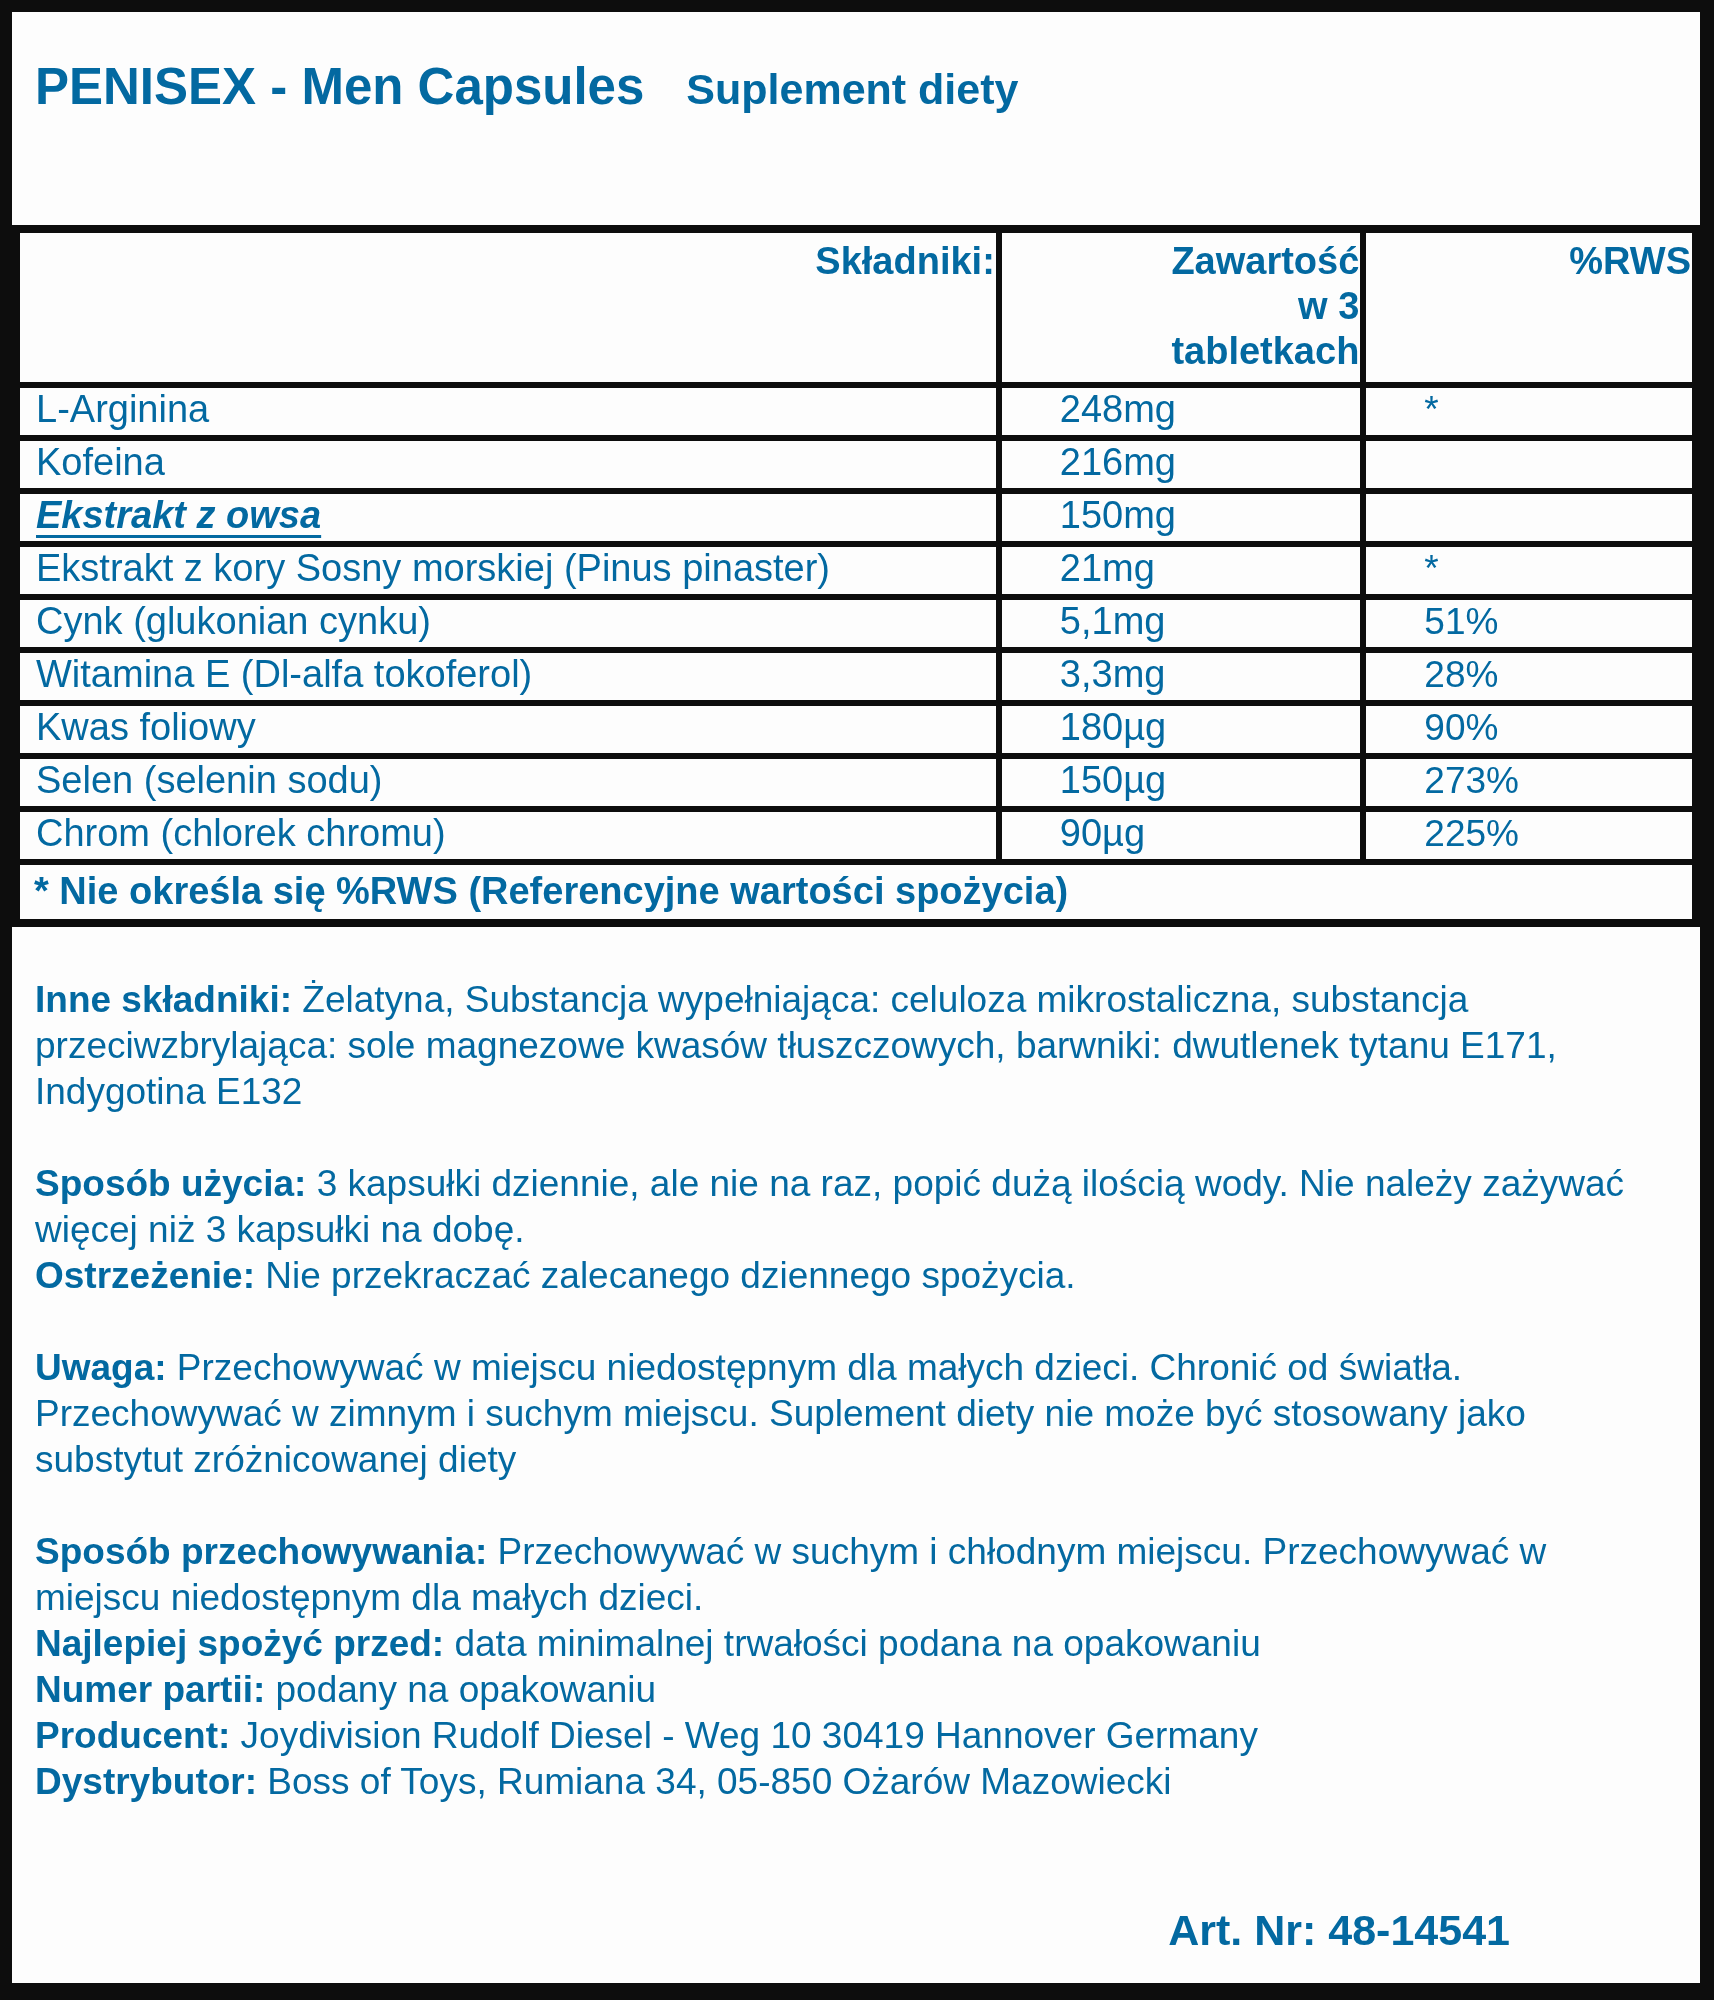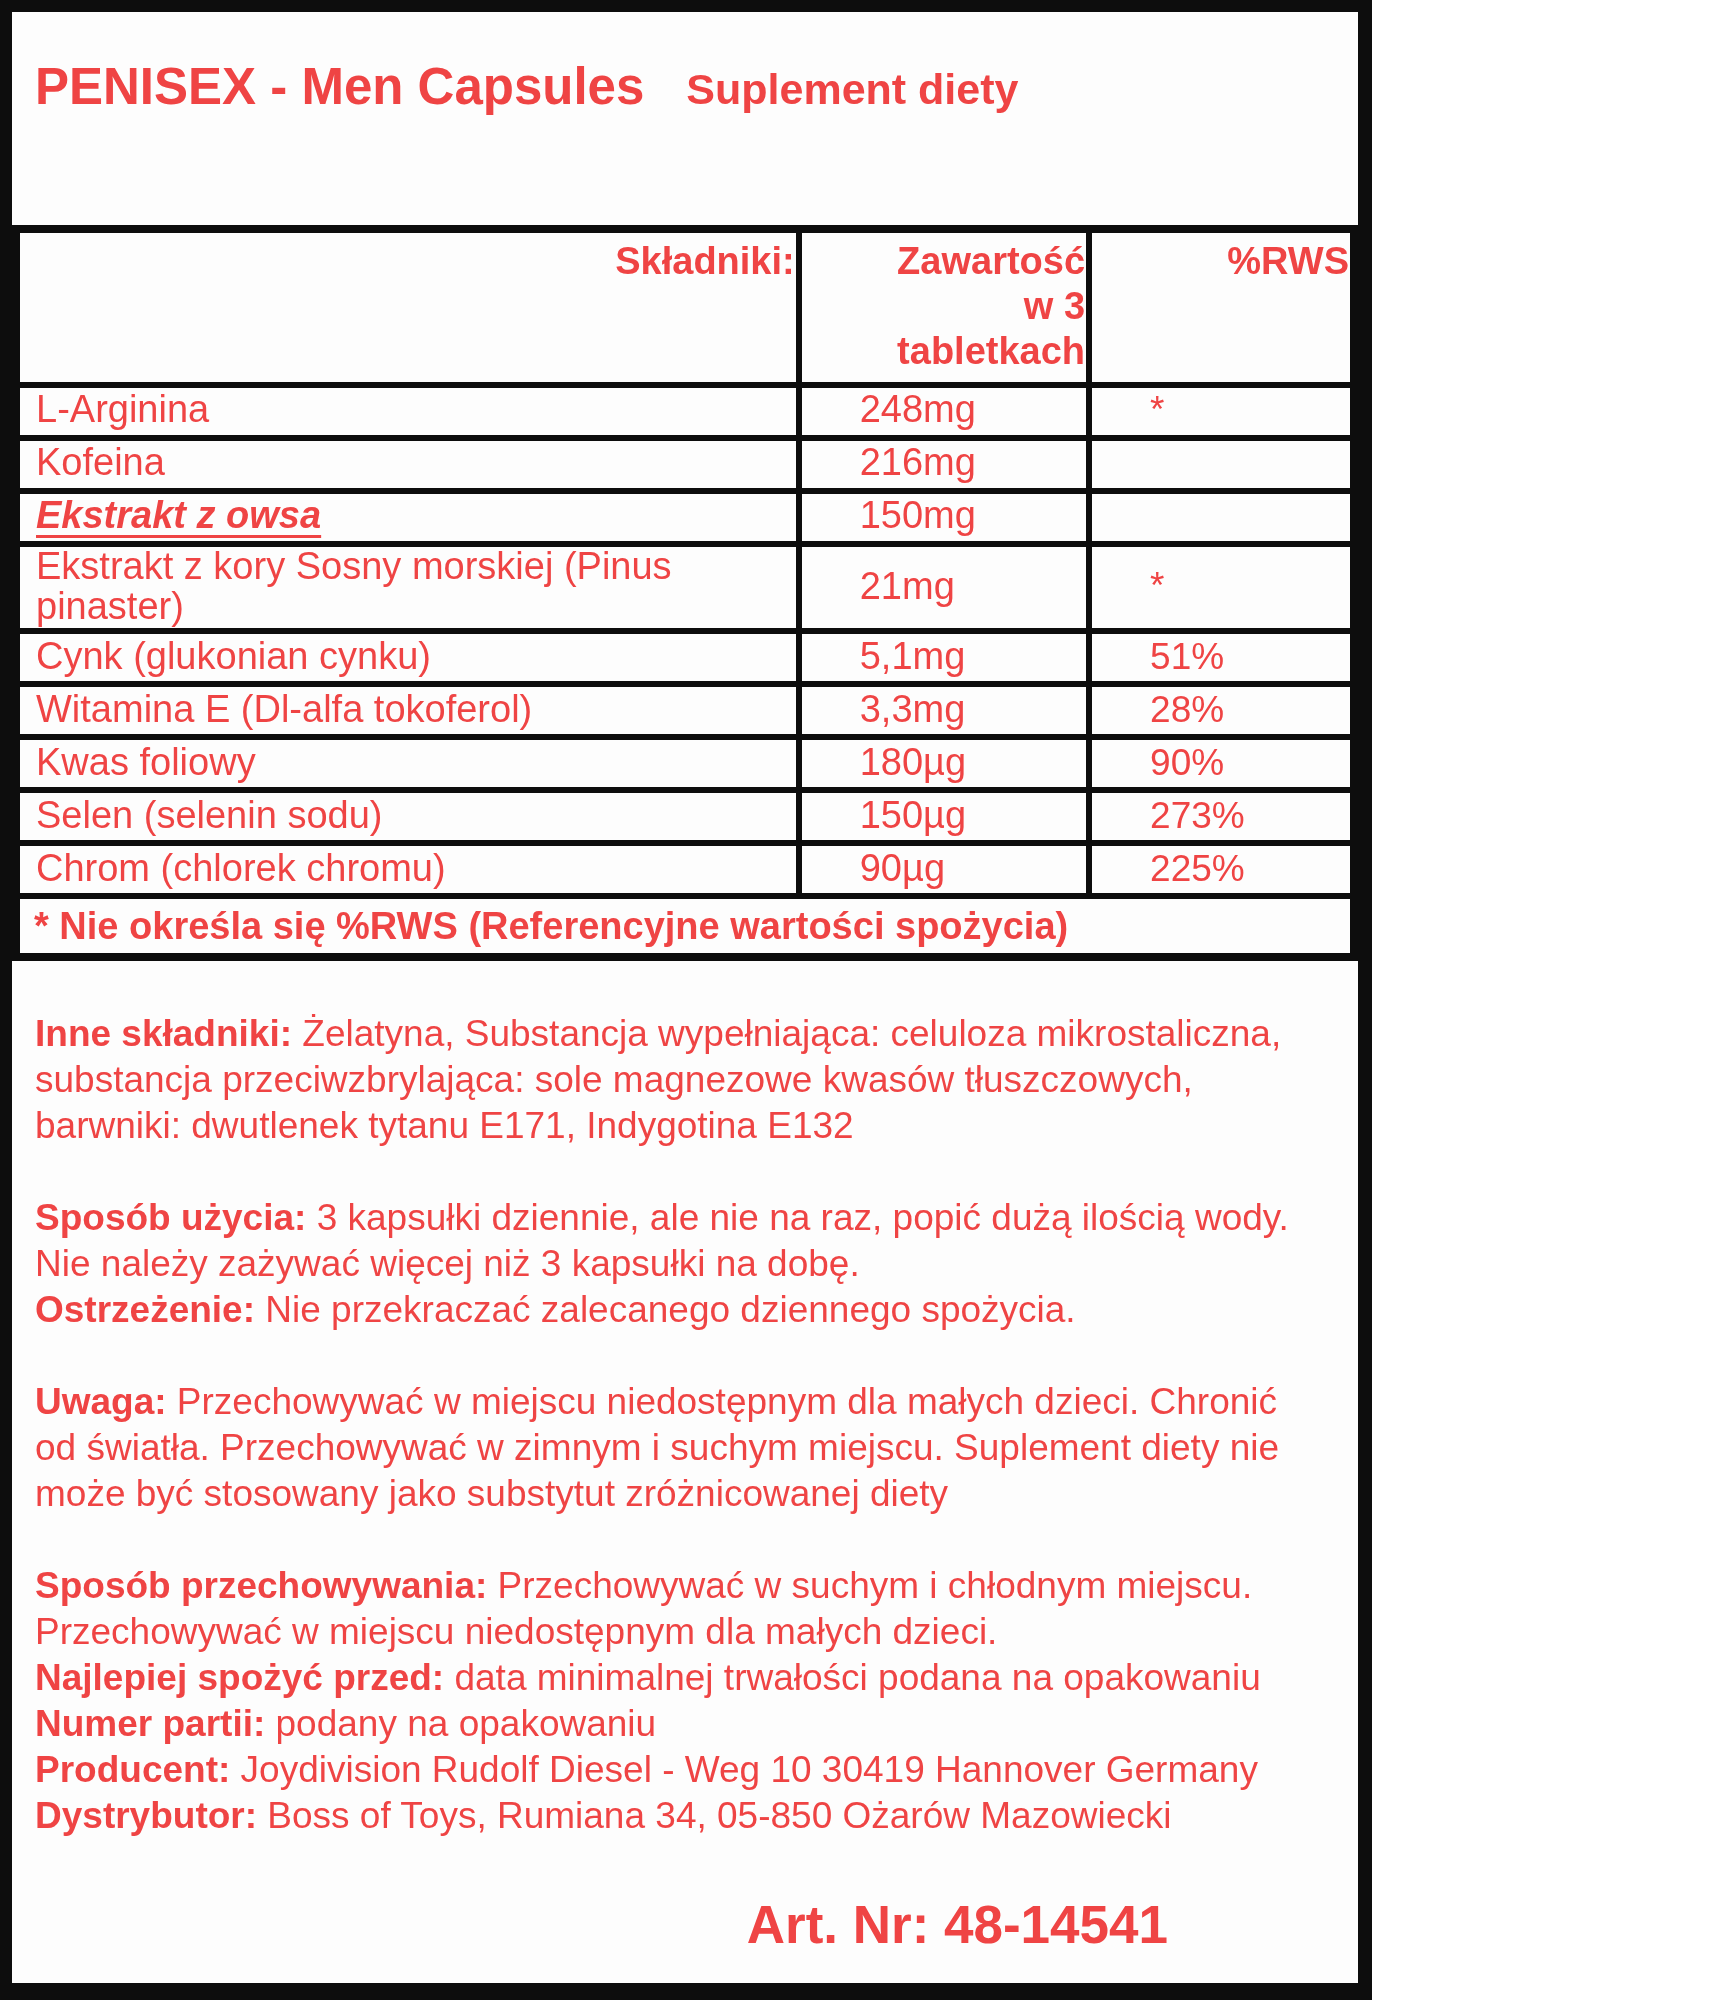--- a/index.html
+++ b/index.html
@@ -1,28 +1,28 @@
 <!DOCTYPE html>
 <html lang="pl"><head>
 <meta charset="utf-8">
 <style>
   html, body { margin: 0; padding: 0; background: #ffffff; }
 
   .page {
-    width: 1372px;
+    width: 1714px;
     height: 2000px;
     box-sizing: border-box;
     background: #fdfdfd;
     border: 12px solid #0d0d0d;
     border-right-width: 14px;
     border-bottom-width: 17px;
     position: relative;
     overflow: hidden;
     font-family: "Liberation Sans", "DejaVu Sans", sans-serif;
-    color: #ef4444;
+    color: #0369a1;
   }
 
   
   .title-row {
     margin: 46px 0 0 23px;
     line-height: 1.15;
     white-space: nowrap;
   }
   .title    { font-size: 51px; font-weight: 700; }
   .subtitle { font-size: 43px; font-weight: 700; margin-left: 42px; }
@@ -90,21 +90,21 @@
   .tblock { margin: 0 0 46px 0; }
   .tblock:last-child { margin-bottom: 0; }
   .para { margin: 0; }
   .plabel { font-weight: 700; }
 
   
   .artnr {
     position: absolute;
     right: 190px;
     bottom: 28px;
-    font-size: 53px;
+    font-size: 43px;
     font-weight: 700;
   }
 </style>
 </head>
 <body>
 
 <div class="page">
 
   <div class="title-row">
     <span class="title">PENISEX - Men Capsules</span><span class="subtitle">Suplement diety</span>

